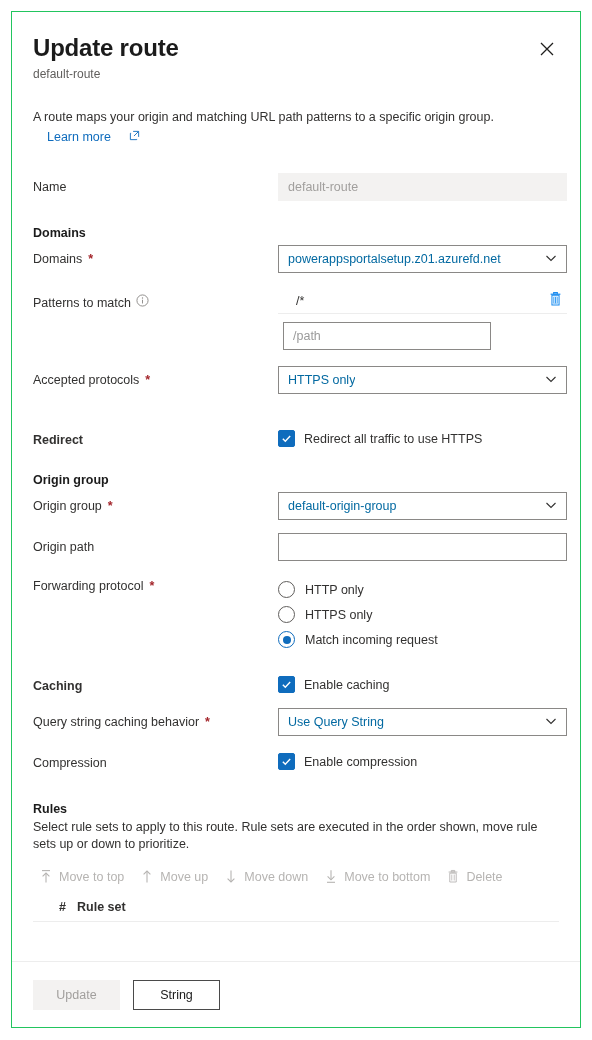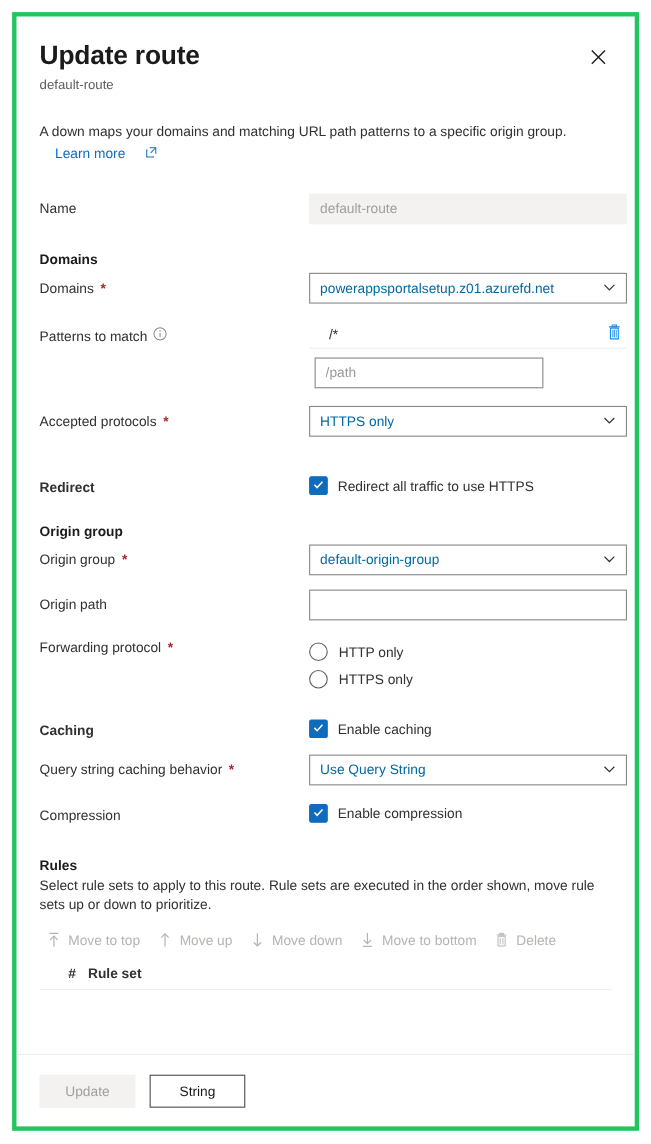--- a/index.html
+++ b/index.html
@@ -8,21 +8,21 @@
     width: 592px; height: 1040px;
     background: #ffffff;
     font-family: "Liberation Sans", sans-serif;
     -webkit-font-smoothing: antialiased;
   }
   #panel {
     position: absolute;
     left: 11px; top: 11px;
     width: 570px; height: 1017px;
     background: #ffffff;
-    border: 4px solid #22c55e;
+    border: 1px solid #22c55e;
     overflow: hidden;
   }
   .content {
     padding: 0 21px 0 21px;
   }
 
   
   .header {
     position: relative;
     padding: 21px 21px 0 21px;
@@ -273,21 +273,21 @@
         <svg width="14" height="14" viewBox="0 0 14 14">
           <path d="M1 1 L13 13 M13 1 L1 13" stroke="#201f1e" stroke-width="1.3" fill="none"></path>
         </svg>
       </span>
     </button>
   </div>
 
   <div class="content">
 
     <div class="desc-block">
-      <span>A down maps your domains and matching URL path patterns to a specific origin group.</span>
+      <span>A route maps your origin and matching URL path patterns to a specific origin group.</span>
       <br>
       <a class="learn-more">
         <span>Learn more</span>
         <span>
           <svg width="11" height="11" viewBox="0 0 12 12">
             <path d="M4.5 1.5 H10.5 V7.5" stroke="#0f6cbd" stroke-width="1" fill="none"></path>
             <path d="M10.3 1.7 L5.4 6.6" stroke="#0f6cbd" stroke-width="1" fill="none"></path>
             <path d="M8.4 9.8 V10.5 H1.5 V3.6 H2.3" stroke="#0f6cbd" stroke-width="1" fill="none"></path>
           </svg>
         </span>
@@ -418,20 +418,24 @@
       </div>
       <div class="field radio-group">
         <div class="radio-line">
           <span class="radio"></span>
           <span class="radio-label">HTTP only</span>
         </div>
         <div class="radio-line">
           <span class="radio"></span>
           <span class="radio-label">HTTPS only</span>
         </div>
+        <div class="radio-line">
+          <span class="radio checked"></span>
+          <span class="radio-label">Match incoming request</span>
+        </div>
       </div>
     </div>
 
     <div class="row" style="margin-top:20px;">
       <div class="label bold">Caching</div>
       <div class="field">
         <div class="check-line">
           <span class="cbox">
             <span>
               <svg width="11" height="11" viewBox="0 0 12 12">

